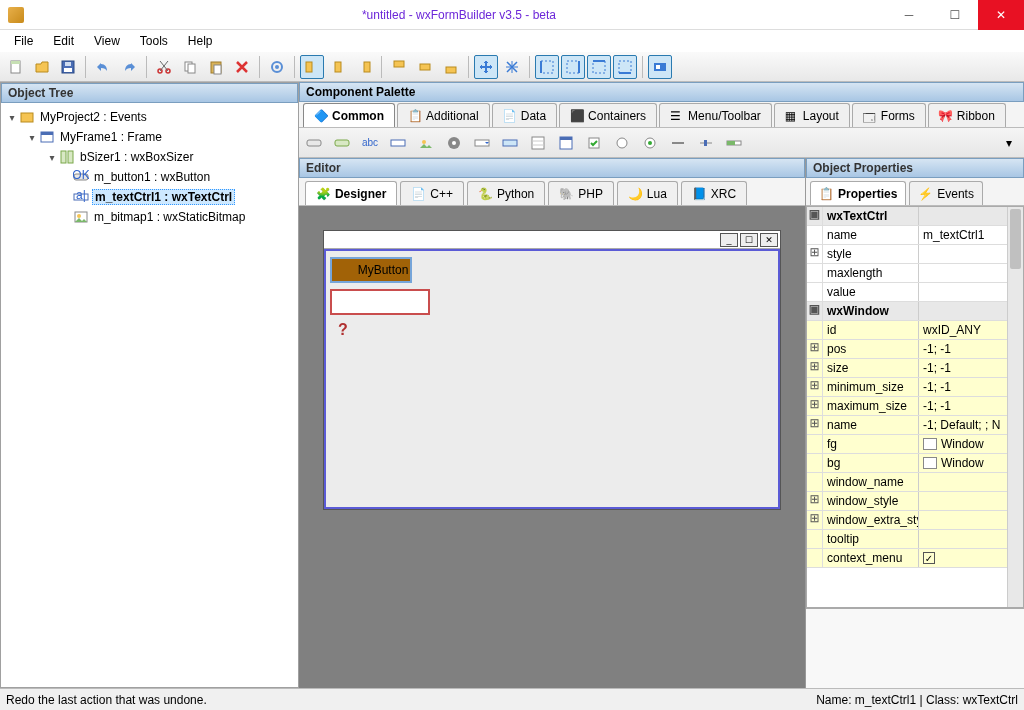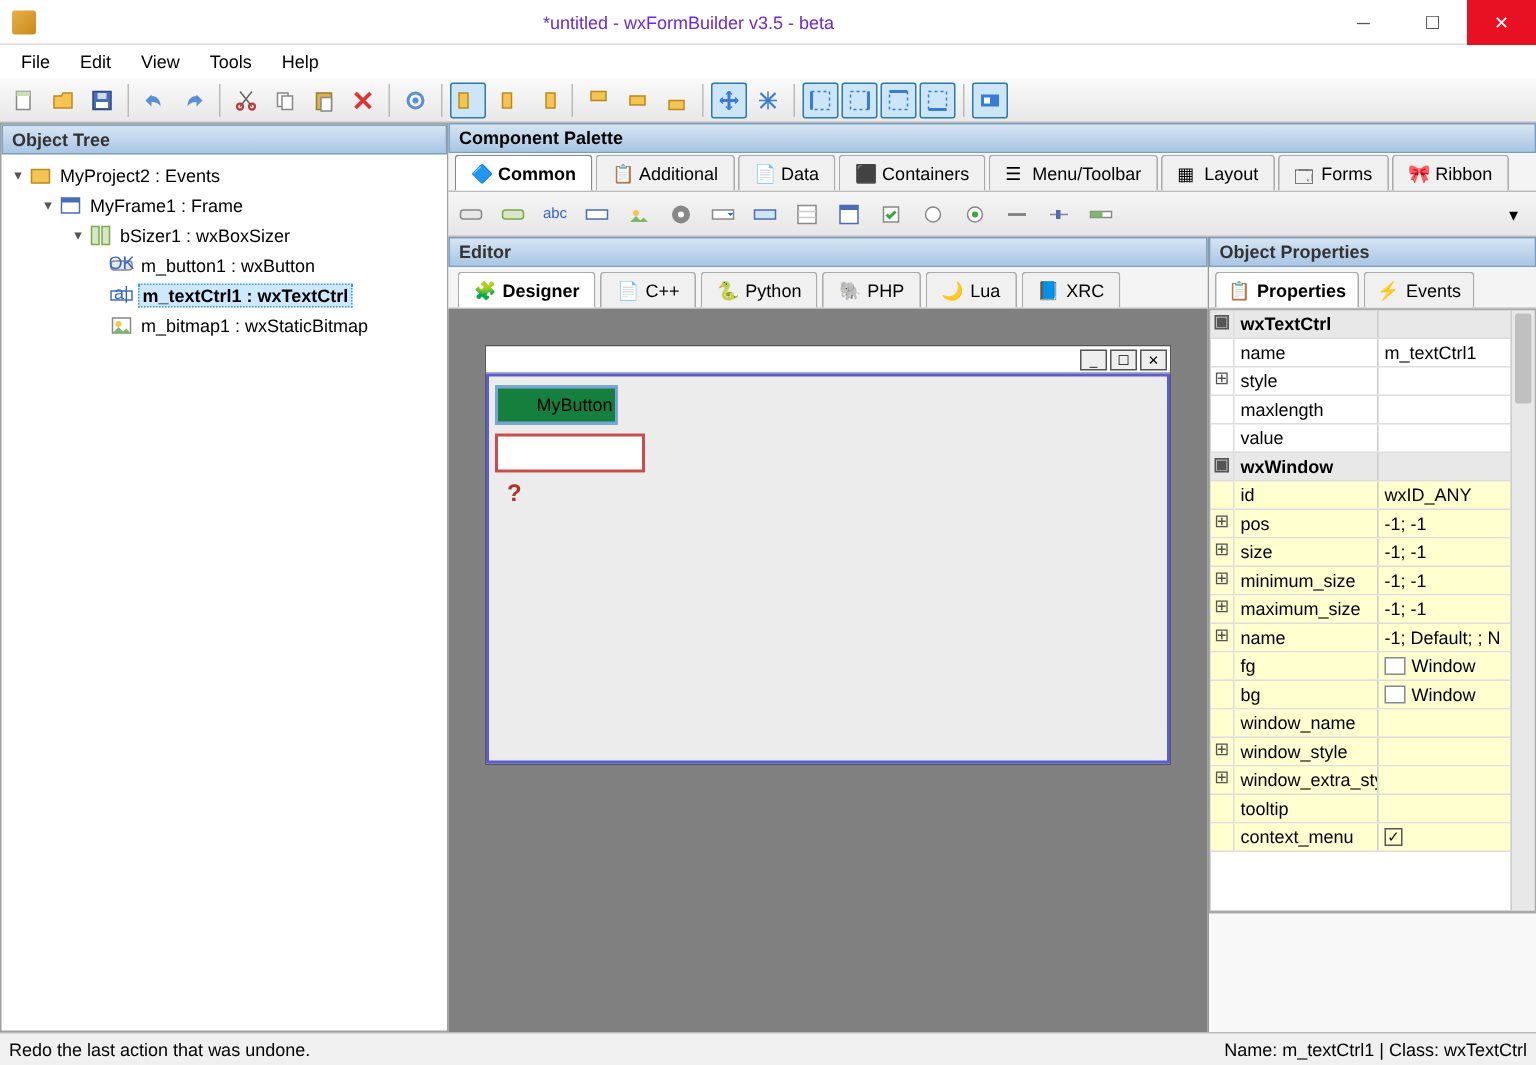--- a/index.html
+++ b/index.html
@@ -54,21 +54,21 @@
 .editor { flex: 1; display: flex; flex-direction: column; border-right: 1px solid #999; }
 .editor .panel-header { }
 .editor-tabs { height: 28px; background: #f4f4f4; display:flex; align-items:flex-end; padding: 3px 6px 0; gap:3px; border-bottom:1px solid #bbb; }
 .etab { height: 24px; padding: 3px 10px; border:1px solid #aaa; background:#f0f0f0; border-radius:3px 3px 0 0; border-bottom:none; display:flex; align-items:center; gap:4px; }
 .etab.active { background:#fff; font-weight:bold; }
 .canvas { flex:1; background:#808080; padding: 24px; position:relative; }
 .form-window { width: 458px; height: 280px; background:#ececec; border:1px solid #555; position:relative; }
 .form-window .titlebar2 { height:18px; background:#fff; border-bottom:1px solid #aaa; display:flex; justify-content:flex-end; align-items:center; padding-right:2px; gap:0; }
 .titlebar2 .wb { width:18px; height:14px; border:1px solid #555; margin-left:2px; font-size:9px; display:flex; align-items:center; justify-content:center; background:#eee;}
 .form-body { padding: 6px 0 0 4px; position:relative; height:calc(100% - 18px); border:2px solid #5b5bd6; }
-.mybutton { width: 82px; height: 26px; border:2px solid #76a5d9; background:#15803d; display:flex; align-items:center; justify-content:center; margin-bottom:6px;padding-left:24px; }
+.mybutton { width: 82px; height: 26px; border:2px solid #76a5d9; background:#a16207; display:flex; align-items:center; justify-content:center; margin-bottom:6px;padding-left:24px; }
 .mytext { width: 100px; height: 26px; border:2px solid #c94d4d; background:#fff; margin-bottom:6px; }
 .qmark { color:#b03030; font-weight:bold; font-size:16px; margin-left:8px; }
 
 
 .props { width: 218px; display:flex; flex-direction:column; background:#fff; }
 .props-tabs { height:28px; background:#f4f4f4; display:flex; align-items:flex-end; padding:3px 4px 0; gap:3px; border-bottom:1px solid #bbb; }
 .prtab { height:24px; padding:3px 8px; border:1px solid #aaa; border-bottom:none; border-radius:3px 3px 0 0; background:#f0f0f0; display:flex; align-items:center; gap:4px; }
 .prtab.active { background:#fff; font-weight:bold; }
 .prop-grid { flex:1; overflow-y:auto; border:1px solid #aaa; font-size:11px; position:relative; }
 .pg-scroll { position:absolute; right:0; top:0; bottom:0; width:16px; background:#e8e8e8; border-left:1px solid #ccc; }

